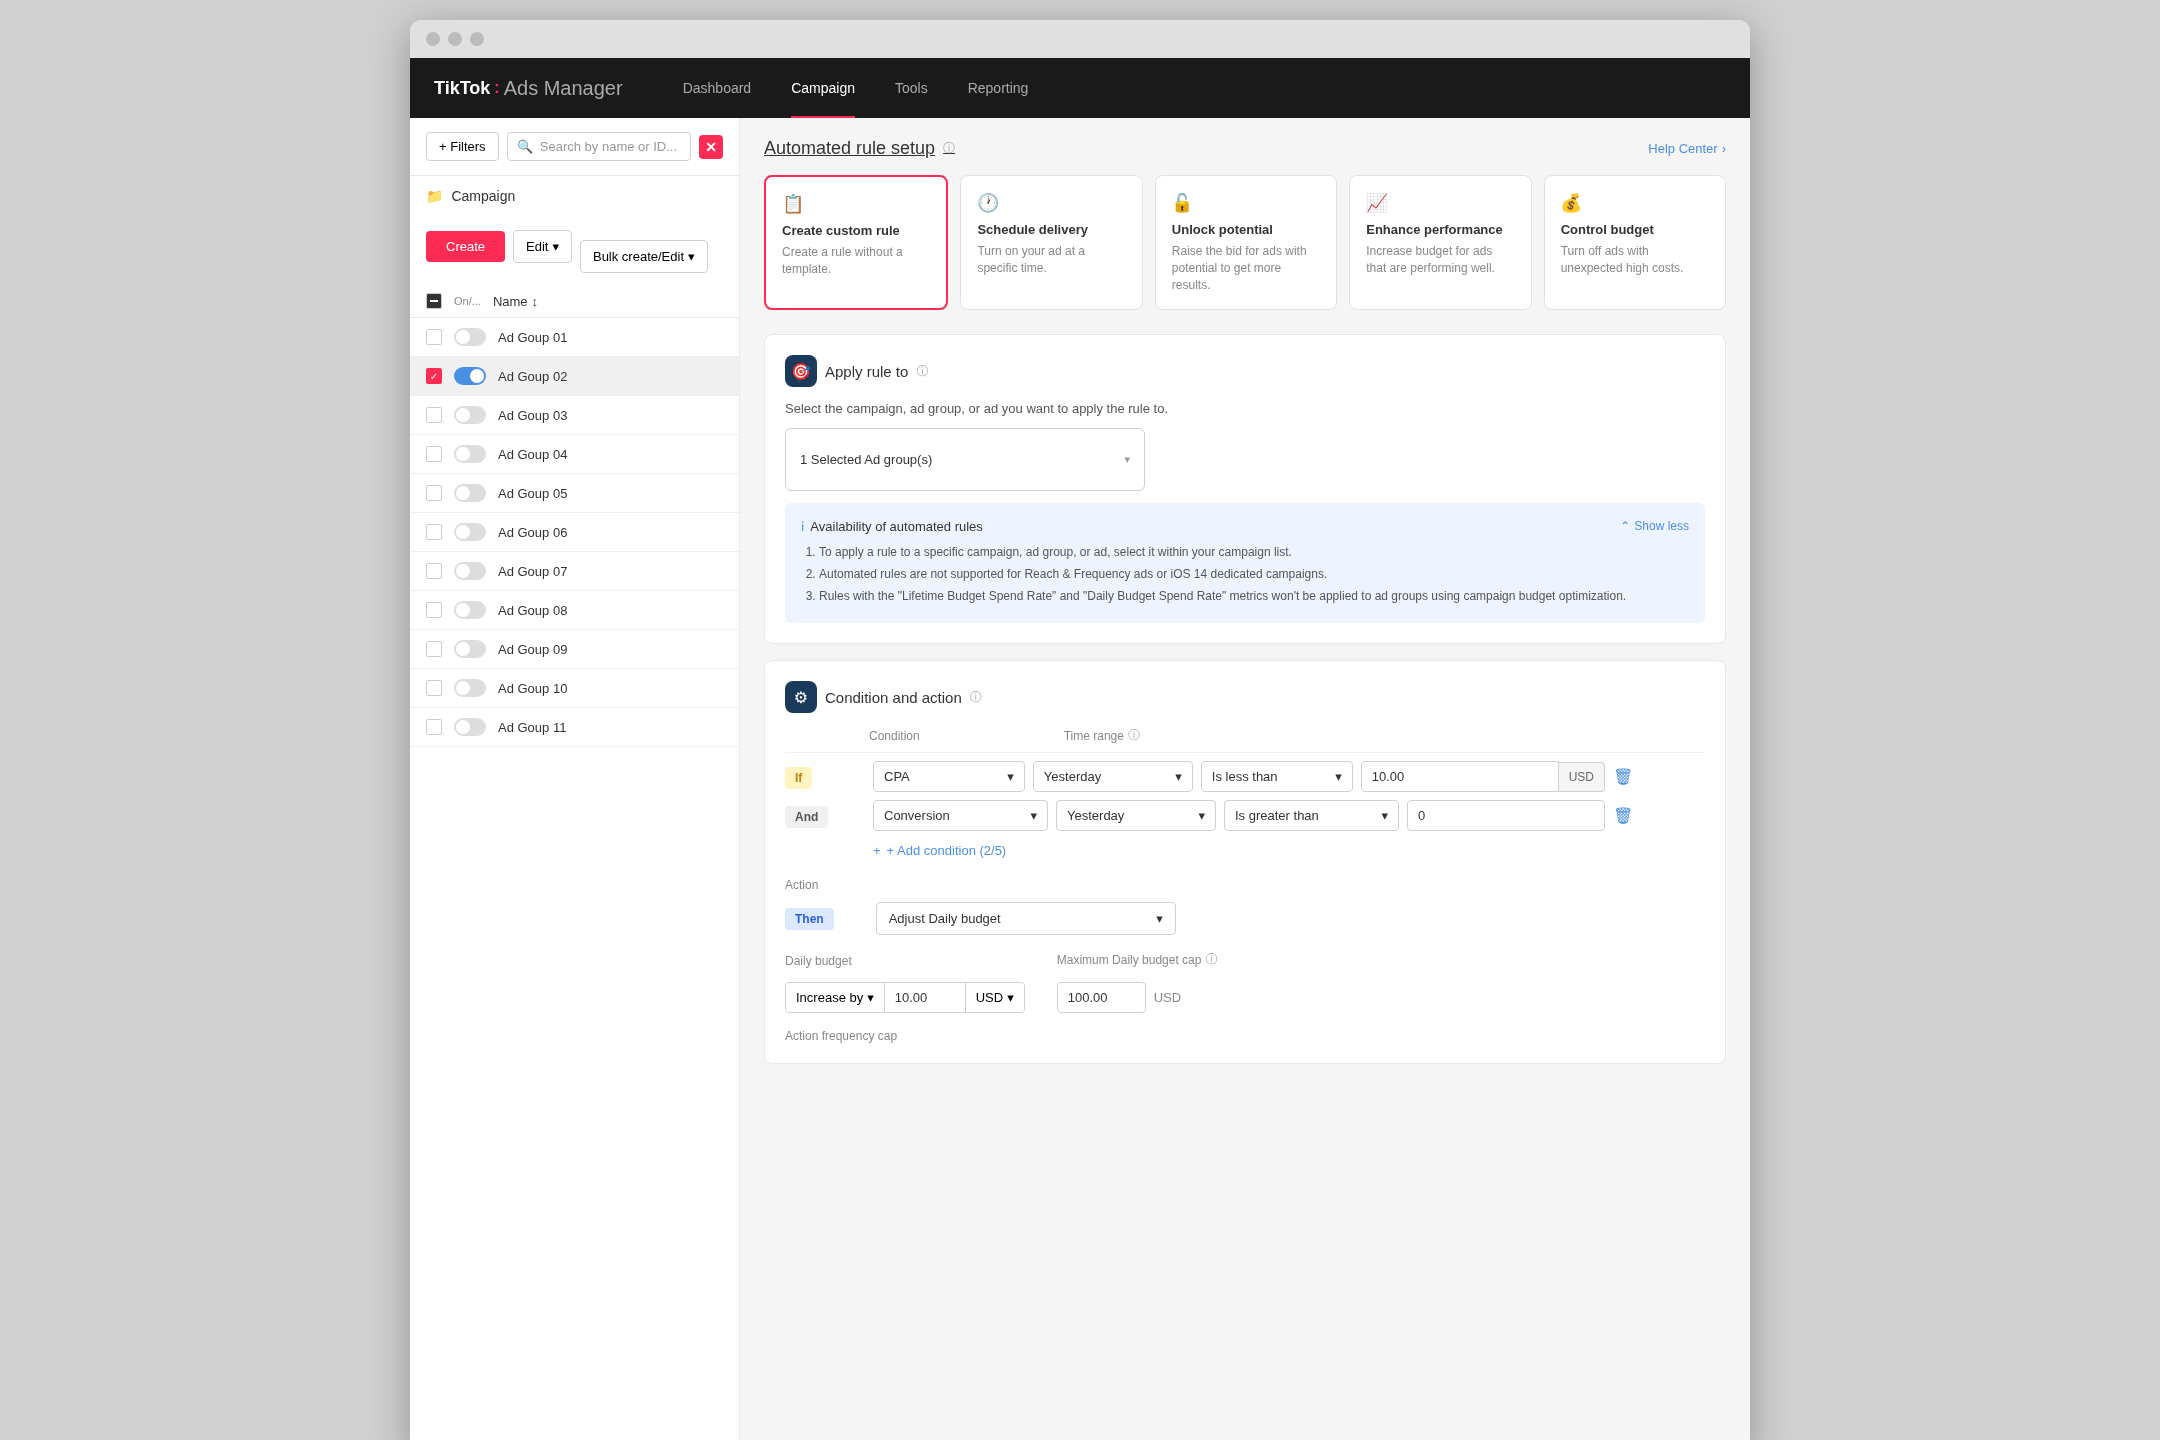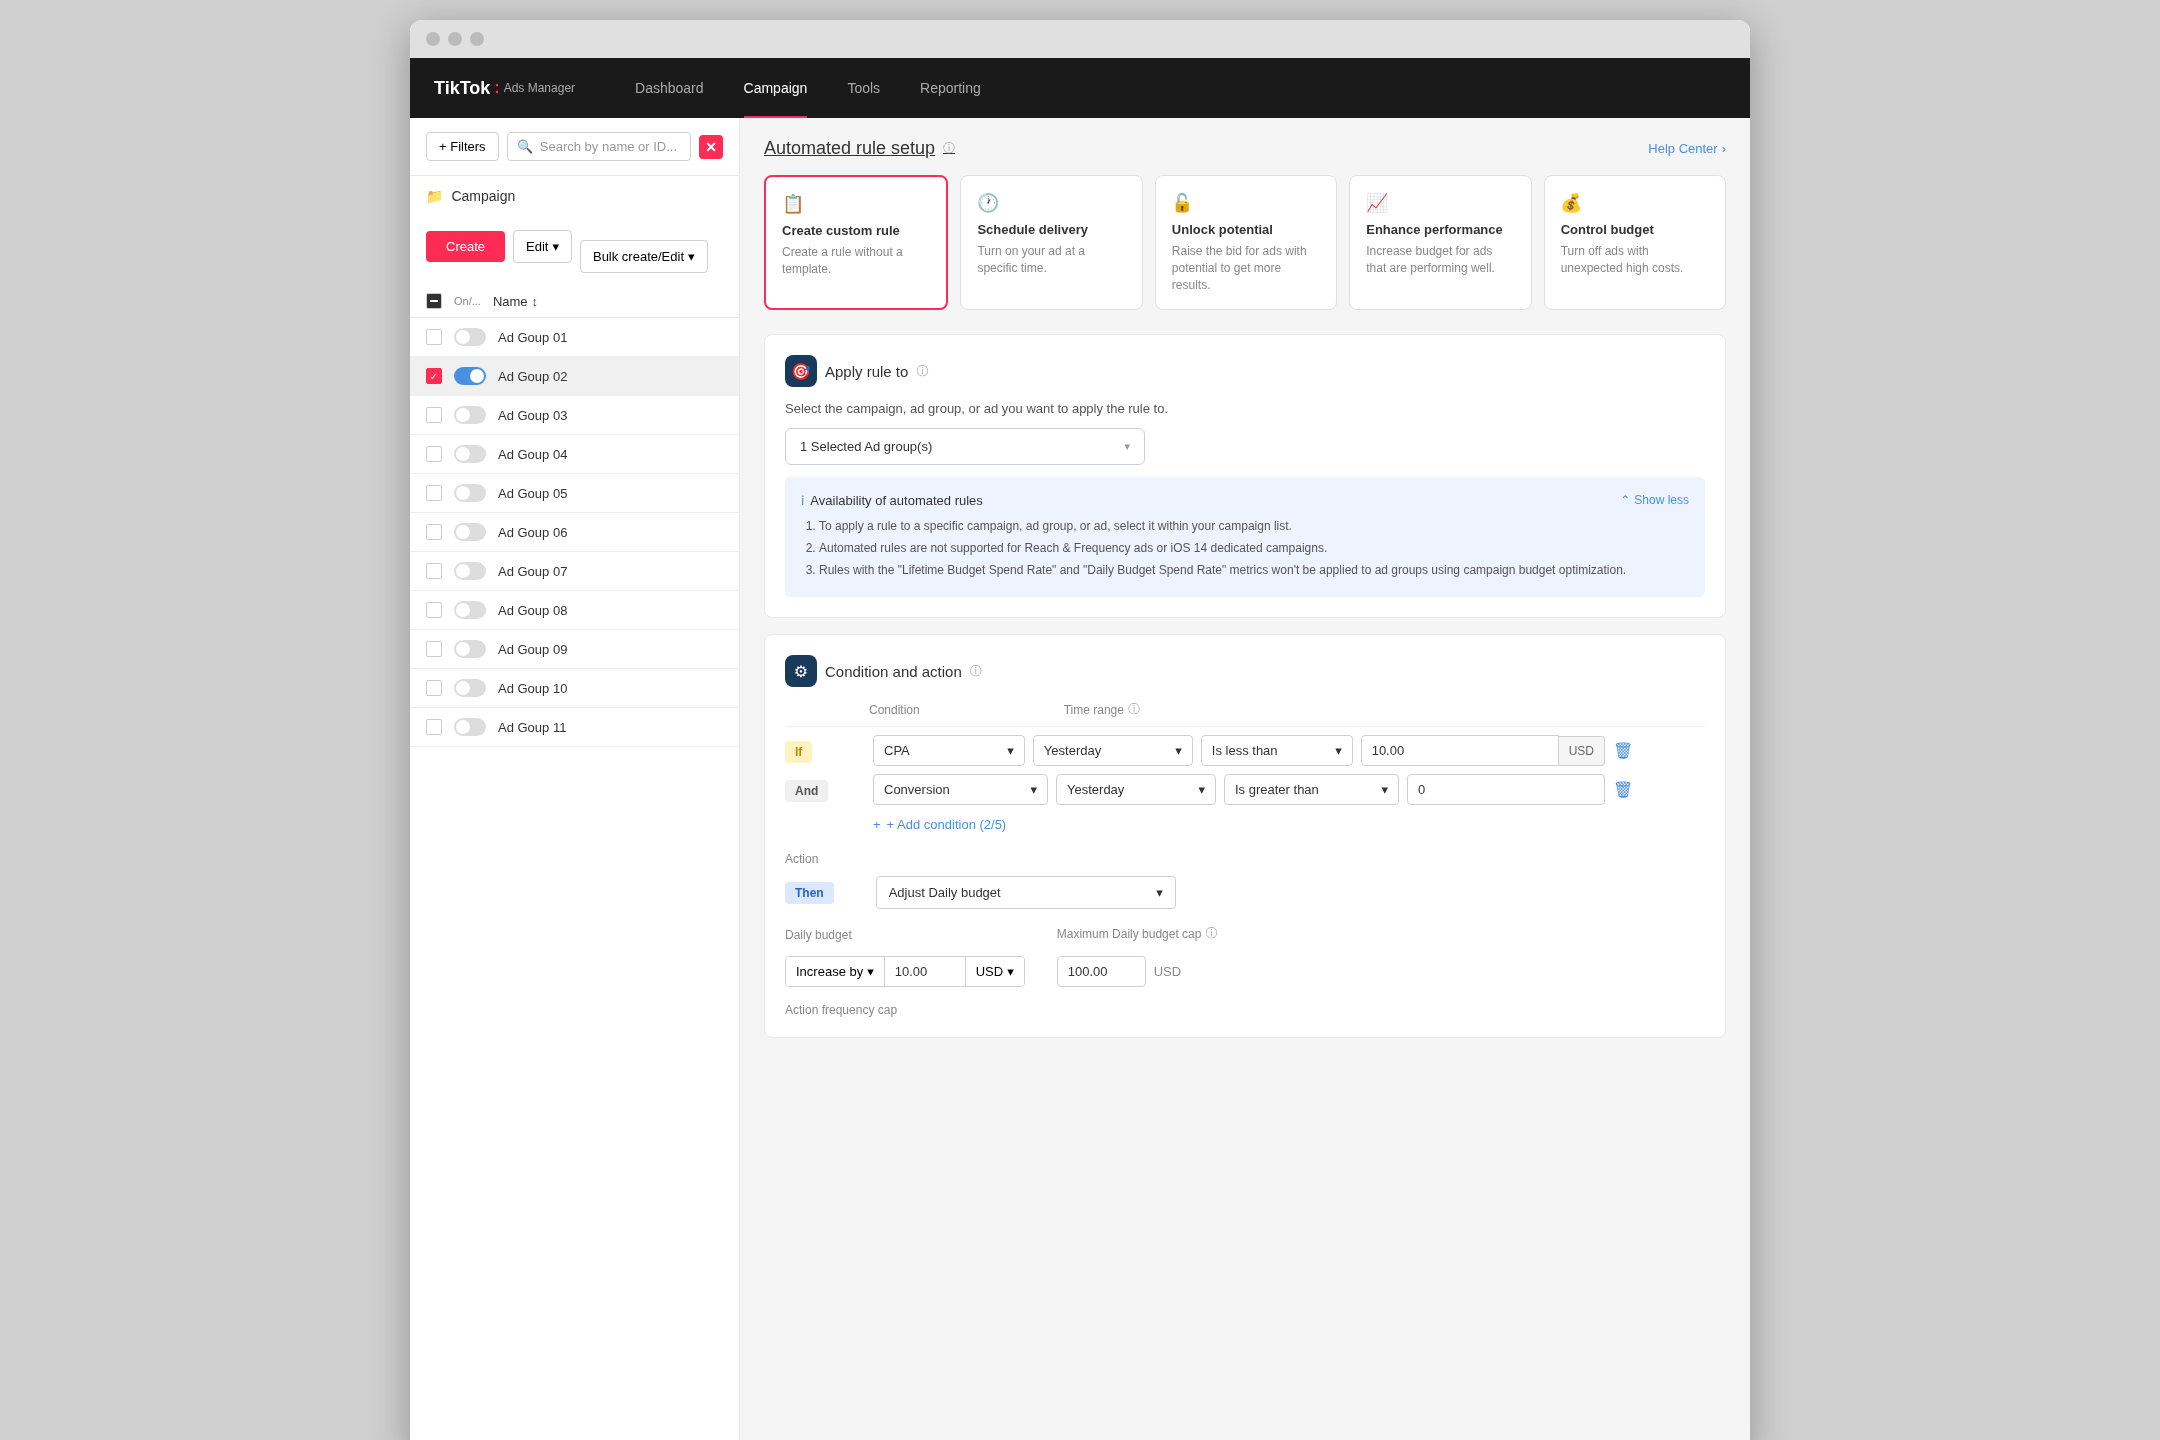--- a/index.html
+++ b/index.html
@@ -43,21 +43,21 @@
       color: #fff;
       font-weight: 700;
       font-size: 16px;
       margin-right: 40px;
       display: flex;
       align-items: center;
       gap: 4px;
     }
     .brand-tiktok { color: #fff; font-weight: 900; font-size: 18px; }
     .brand-colon { color: #fe2c55; }
-    .brand-sub { color: #aaa; font-weight: 400; font-size: 12px; }
+    .brand-sub { color: #aaa; font-weight: 400; font-size: 20px; }
     .nav-items { display: flex; gap: 0; }
     .nav-item {
       color: #aaa;
       font-size: 14px;
       padding: 0 20px;
       height: 60px;
       display: flex;
       align-items: center;
       cursor: pointer;
       position: relative;
@@ -288,21 +288,21 @@
     }
     .apply-to-text {
       font-size: 13px;
       color: #555;
       margin-bottom: 12px;
     }
     
     .dropdown-select {
       border: 1px solid #d0d0d0;
       border-radius: 6px;
-      padding: 10px 14px;
+      padding: 23px 14px;
       font-size: 13px;
       color: #333;
       display: flex;
       align-items: center;
       justify-content: space-between;
       cursor: pointer;
       background: #fff;
       max-width: 360px;
     }
     .dropdown-arrow { color: #999; font-size: 11px; }

